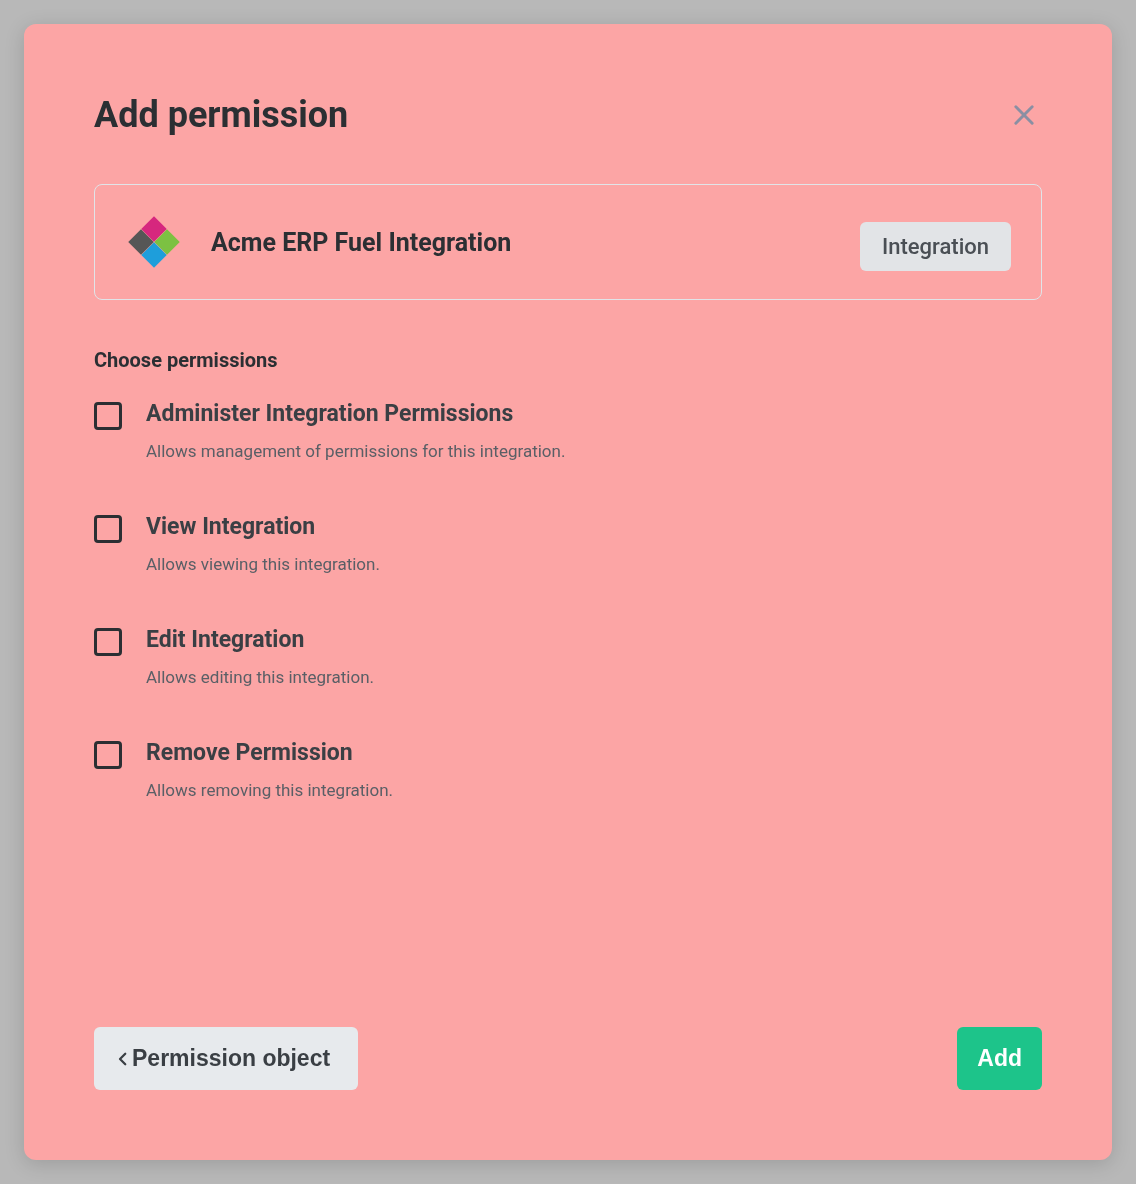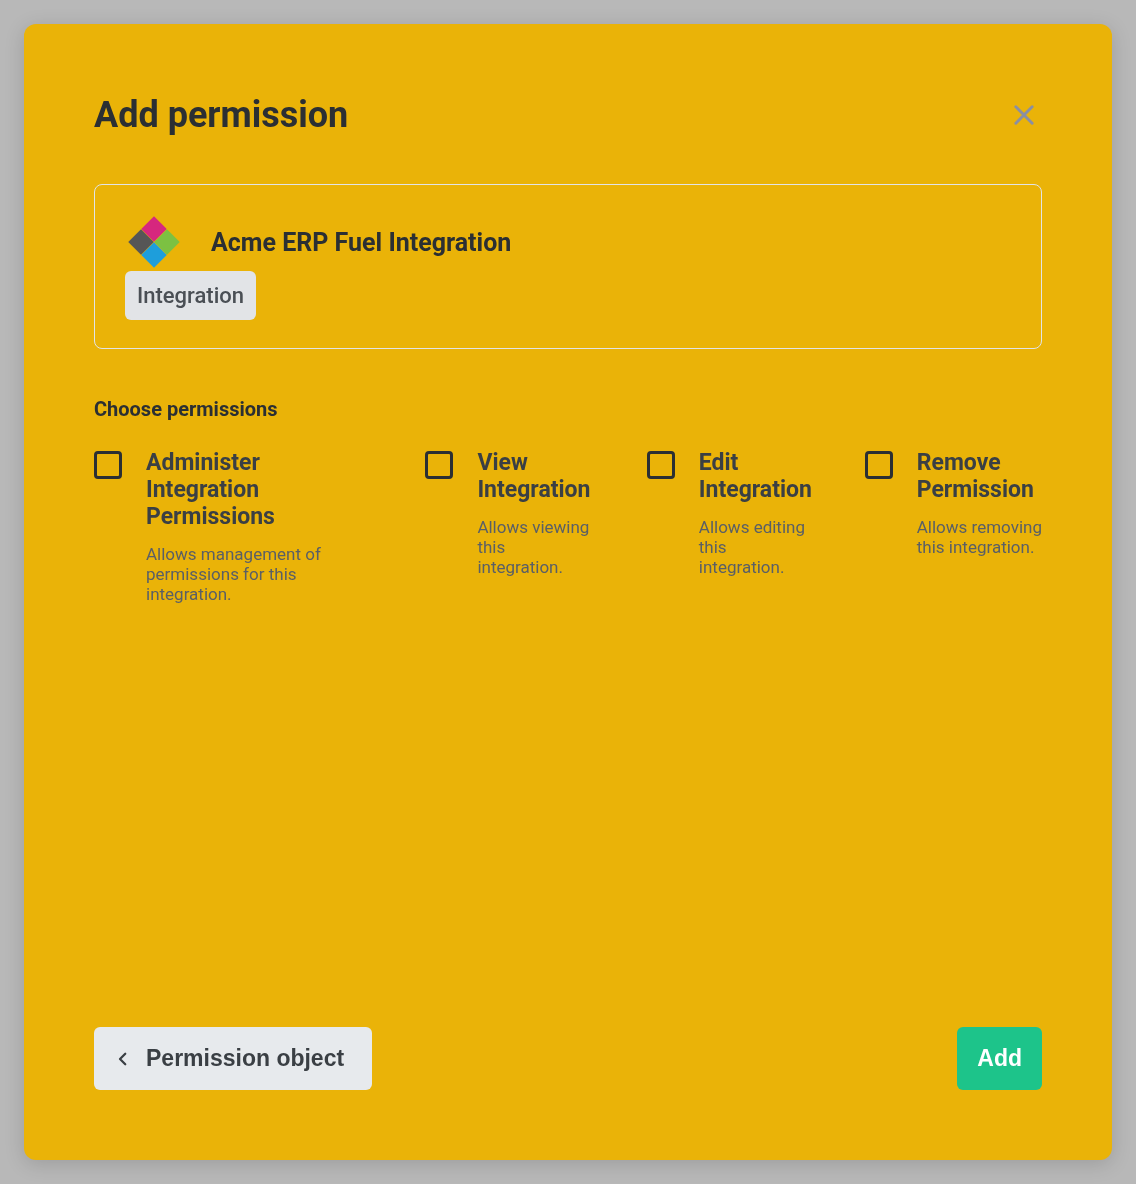--- a/index.html
+++ b/index.html
@@ -8,21 +8,21 @@
       padding: 0;
     }
     body {
       font-family: -apple-system, BlinkMacSystemFont, "Segoe UI", Roboto, Helvetica, Arial, sans-serif;
       background: #b8b8b8;
       padding: 24px;
       width: 1136px;
       height: 1184px;
     }
     .modal {
-      background: #eab308;
+      background: #fca5a5;
       border-radius: 12px;
       width: 100%;
       height: 100%;
       padding: 70px;
       position: relative;
       box-shadow: 0 4px 20px rgba(0,0,0,0.15);
       display: flex;
       flex-direction: column;
     }
     .modal-header {
@@ -50,24 +50,23 @@
       width: 28px;
       height: 28px;
       stroke: #8a8fa3;
       stroke-width: 2.5;
     }
     .object-card {
       border: 1px solid #e1e4e8;
       border-radius: 8px;
       padding: 28px 30px;
       display: flex;
-      align-items: flex-start;
+      align-items: flex-end;
       justify-content: space-between;
       margin-bottom: 48px;
-      flex-direction: column;
     }
     .object-left {
       display: flex;
       align-items: center;
       gap: 28px;
     }
     .object-logo {
       width: 58px;
       height: 58px;
       position: relative;
@@ -76,32 +75,32 @@
     .object-name {
       font-size: 25px;
       font-weight: 700;
       color: #2b2f33;
     }
     .type-badge {
       background: #e2e4e7;
       color: #4a4f55;
       font-size: 22px;
       font-weight: 500;
-      padding: 12px 12px;
+      padding: 12px 22px;
       border-radius: 6px;
     }
     .section-label {
       font-size: 20px;
       font-weight: 700;
       color: #2b2f33;
       margin-bottom: 28px;
     }
     .permissions-list {
       display: flex;
-      flex-direction: row;
+      flex-direction: column;
       gap: 52px;
     }
     .permission-item {
       display: flex;
       gap: 24px;
       align-items: flex-start;
     }
     .checkbox {
       width: 28px;
       height: 28px;
@@ -138,21 +137,20 @@
       background: #e7eaed;
       border: none;
       border-radius: 6px;
       padding: 18px 28px 18px 20px;
       font-size: 23px;
       font-weight: 600;
       color: #3a3f44;
       cursor: pointer;
       display: flex;
       align-items: center;
-      gap: 14px;
     }
     .back-btn svg {
       width: 18px;
       height: 18px;
       stroke: #3a3f44;
       stroke-width: 3;
       fill: none;
     }
     .add-btn {
       background: #1dc48a;

